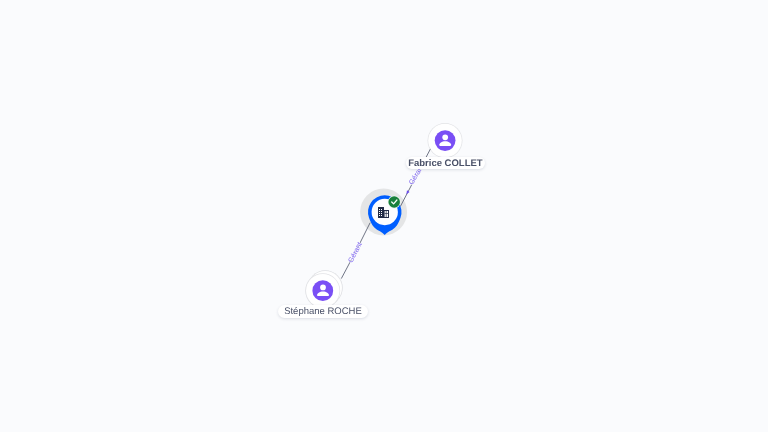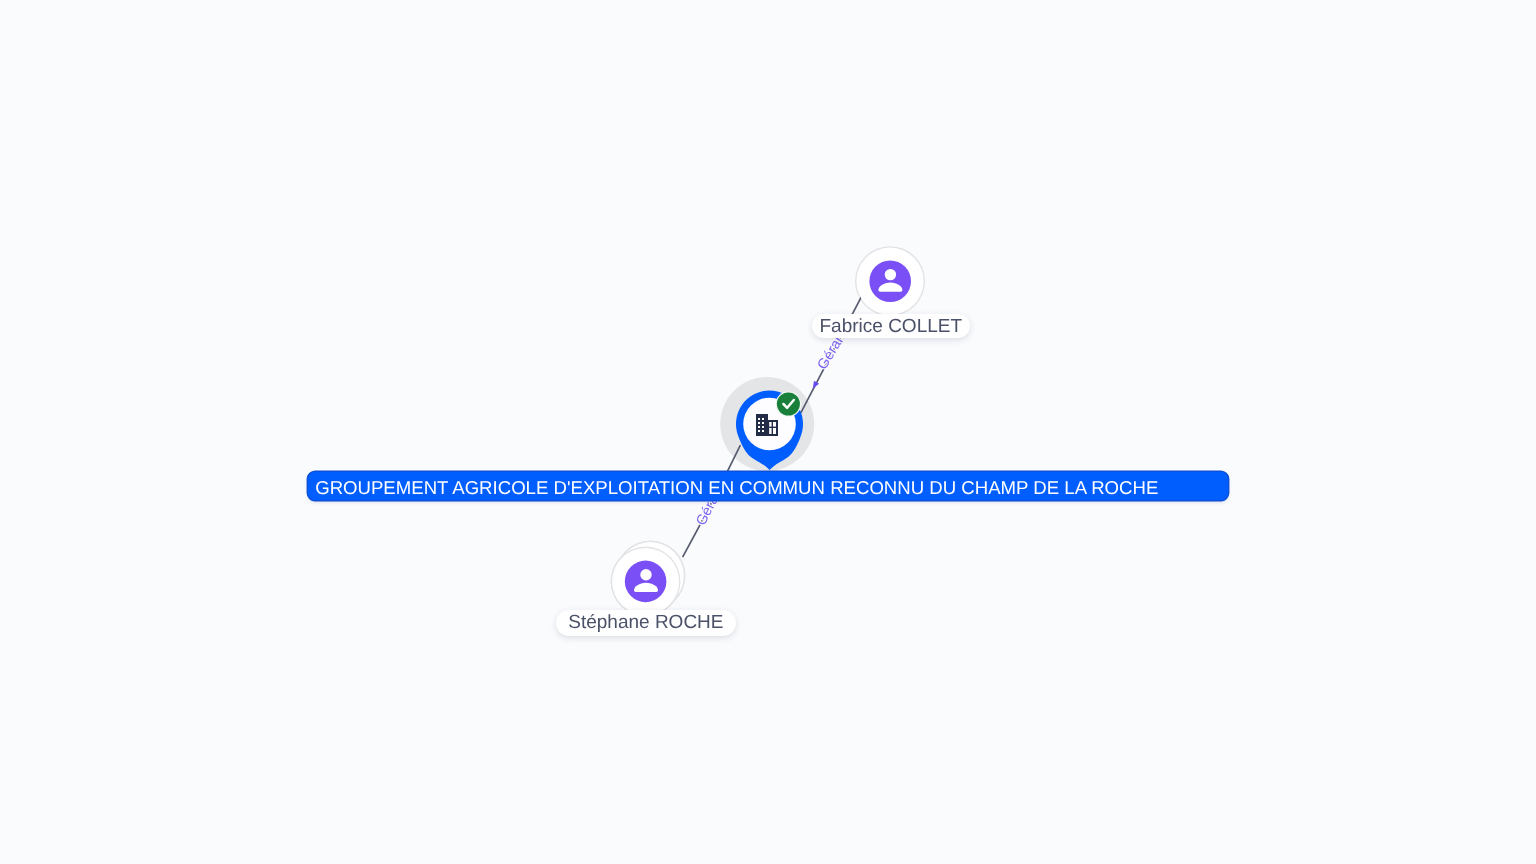--- a/index.html
+++ b/index.html
@@ -86,16 +86,15 @@
     </g>
 
     <g>
       <text x="412.4" y="185.2" font-family="Liberation Sans, sans-serif" font-size="7.2" fill="#7b61f0" stroke="#fafbfd" stroke-width="1.1" paint-order="stroke" stroke-linejoin="round" transform="rotate(-58.3 412.4 185.2)">Gérant</text>
     </g>
     <g>
       <text x="352.0" y="263.3" font-family="Liberation Sans, sans-serif" font-size="7.2" fill="#7b61f0" stroke="#fafbfd" stroke-width="1.1" paint-order="stroke" stroke-linejoin="round" transform="rotate(-62.8 352.0 263.3)">Gérant</text>
     </g>
   </svg>
 
-  <div class="label" style="left:405.5px;top:156.6px;width:79.8px;height:12.3px;line-height:14.6px;">Fabrice COLLET</div>
+  <div class="label" style="left:405.5px;top:156.6px;width:79.8px;height:12.3px;line-height:14.6px;font-weight:bold;">Fabrice COLLET</div>
   <div class="label" style="left:278px;top:305.1px;width:89.9px;height:13px;line-height:14.6px;">Stéphane ROCHE</div>
-  <div class="bar" style="left:153.8px;top:236.2px;width:460.7px;height:14.2px;padding-left:3.8px;">GROUPEMENT AGRICOLE D'EXPLOITATION EN COMMUN RECONNU DU CHAMP DE LA ROCHE</div>
 </div>
 
 </body></html>

